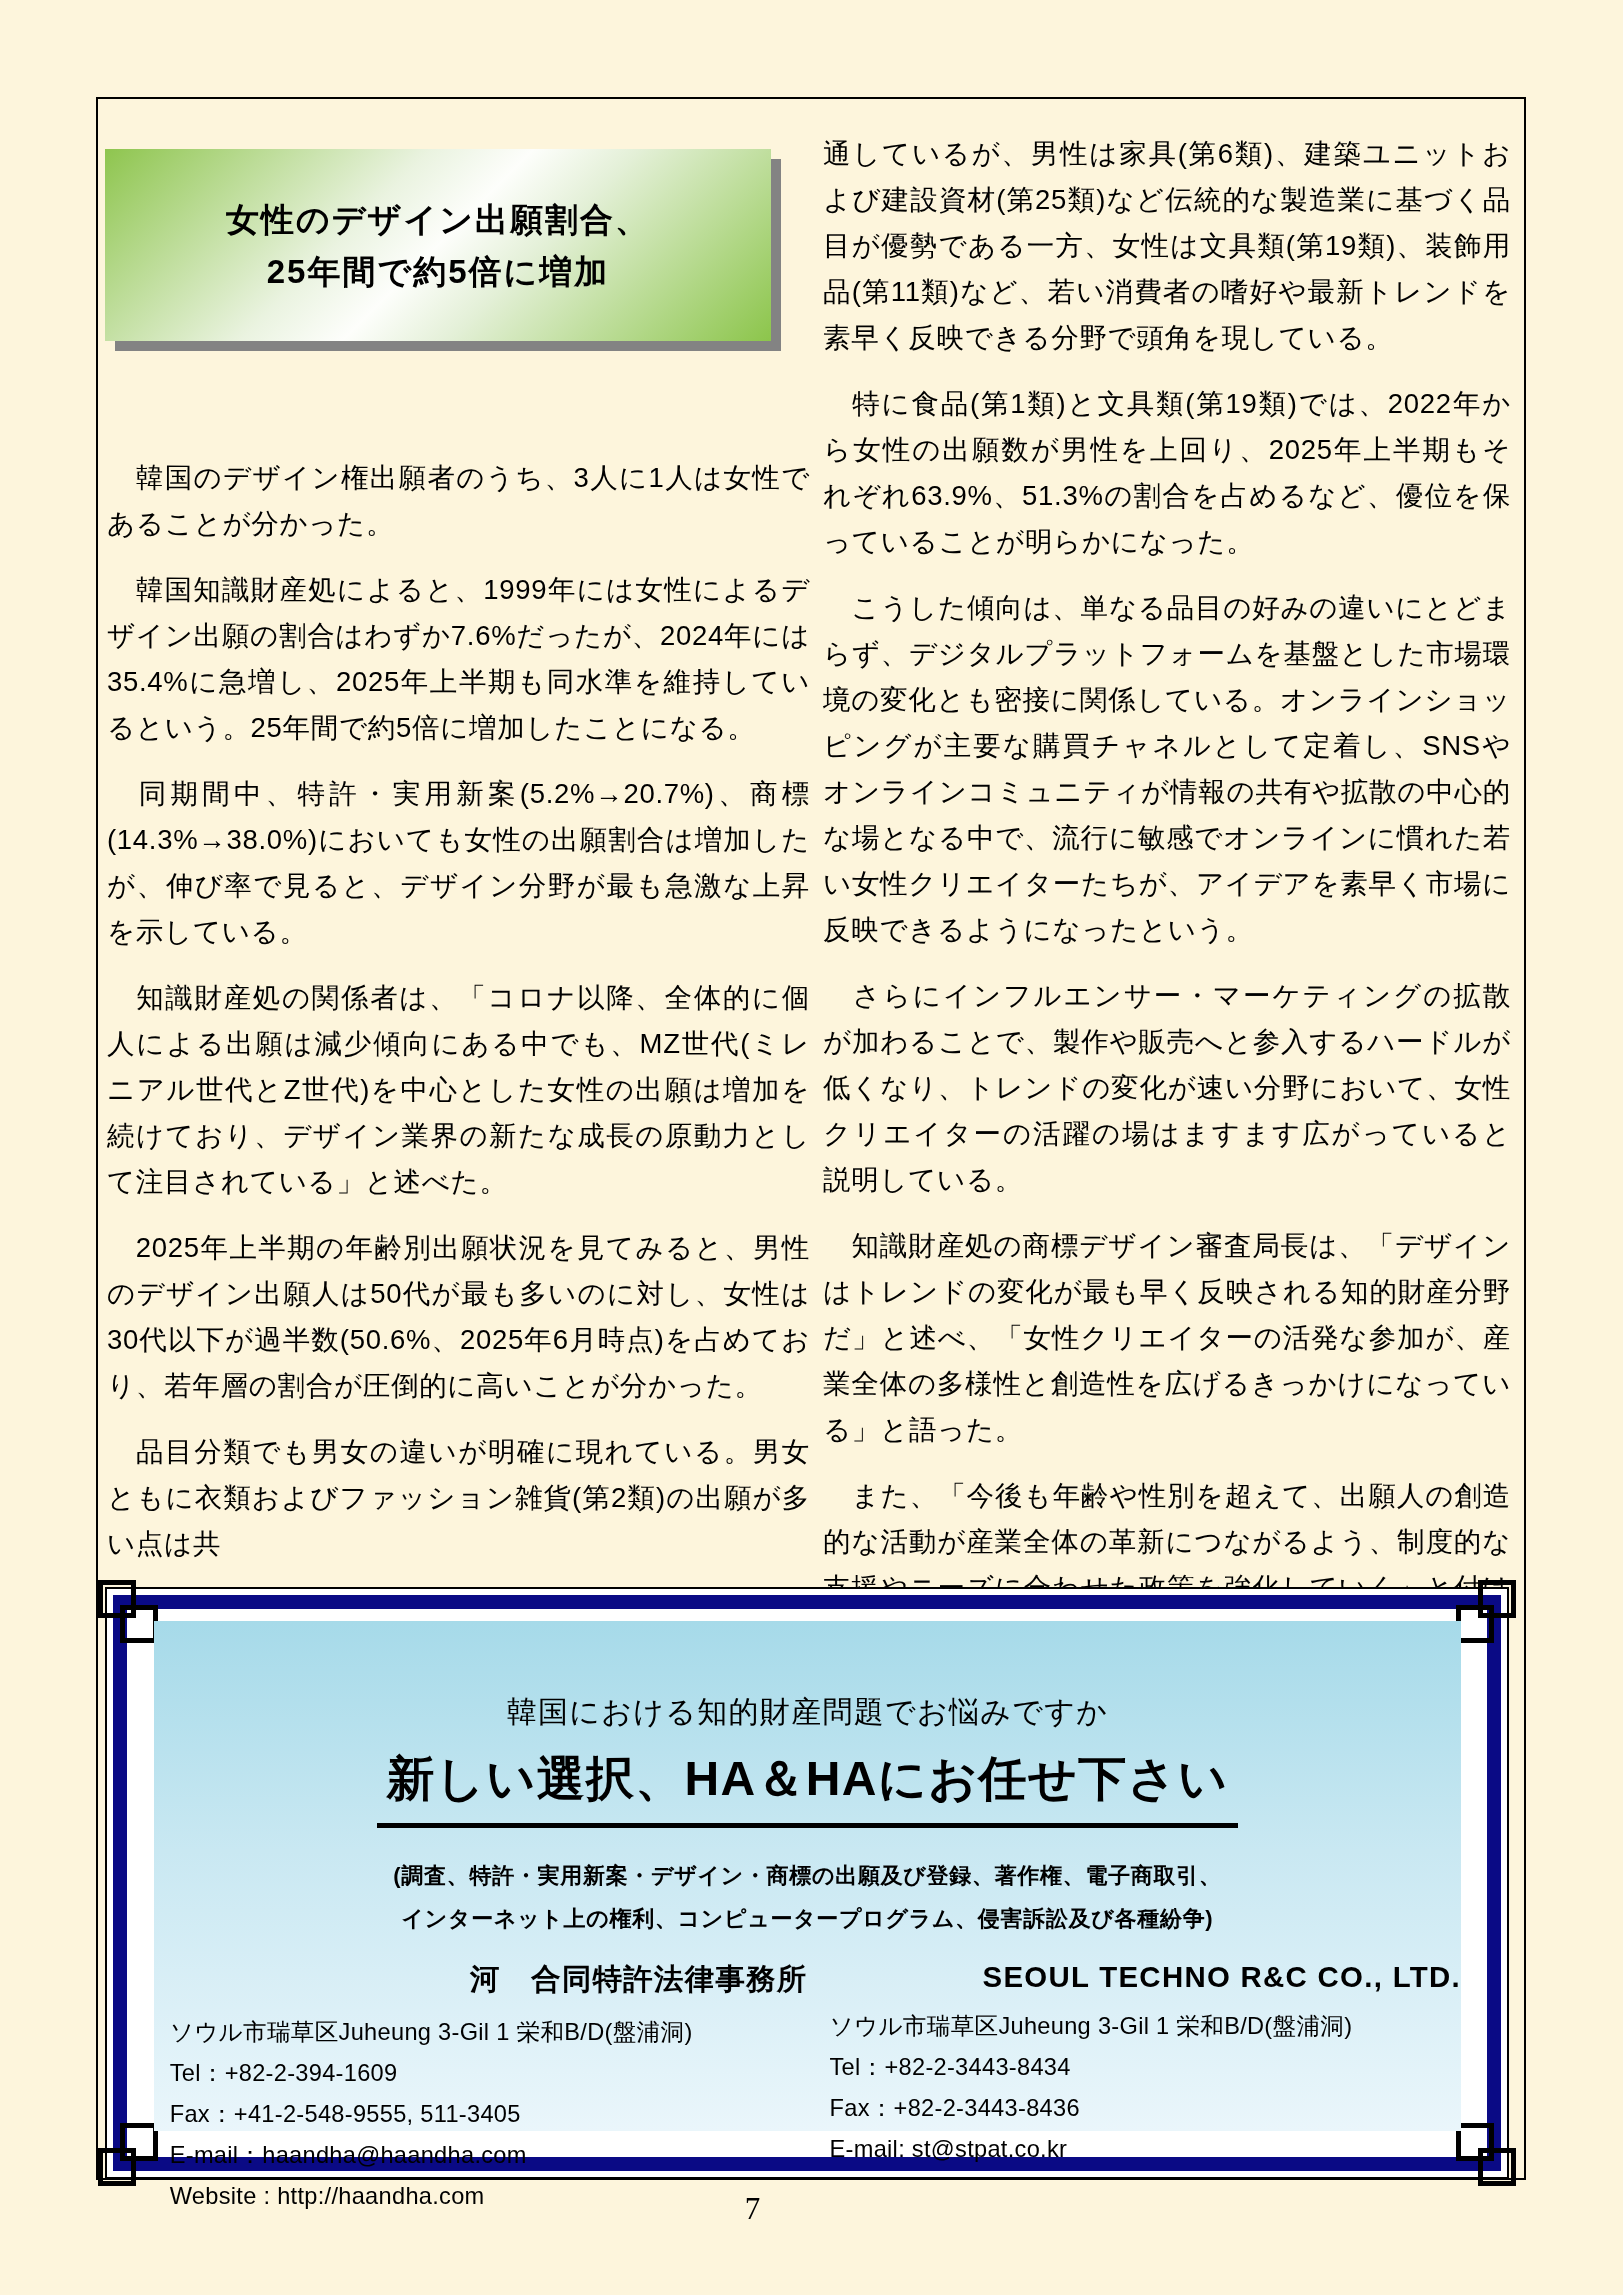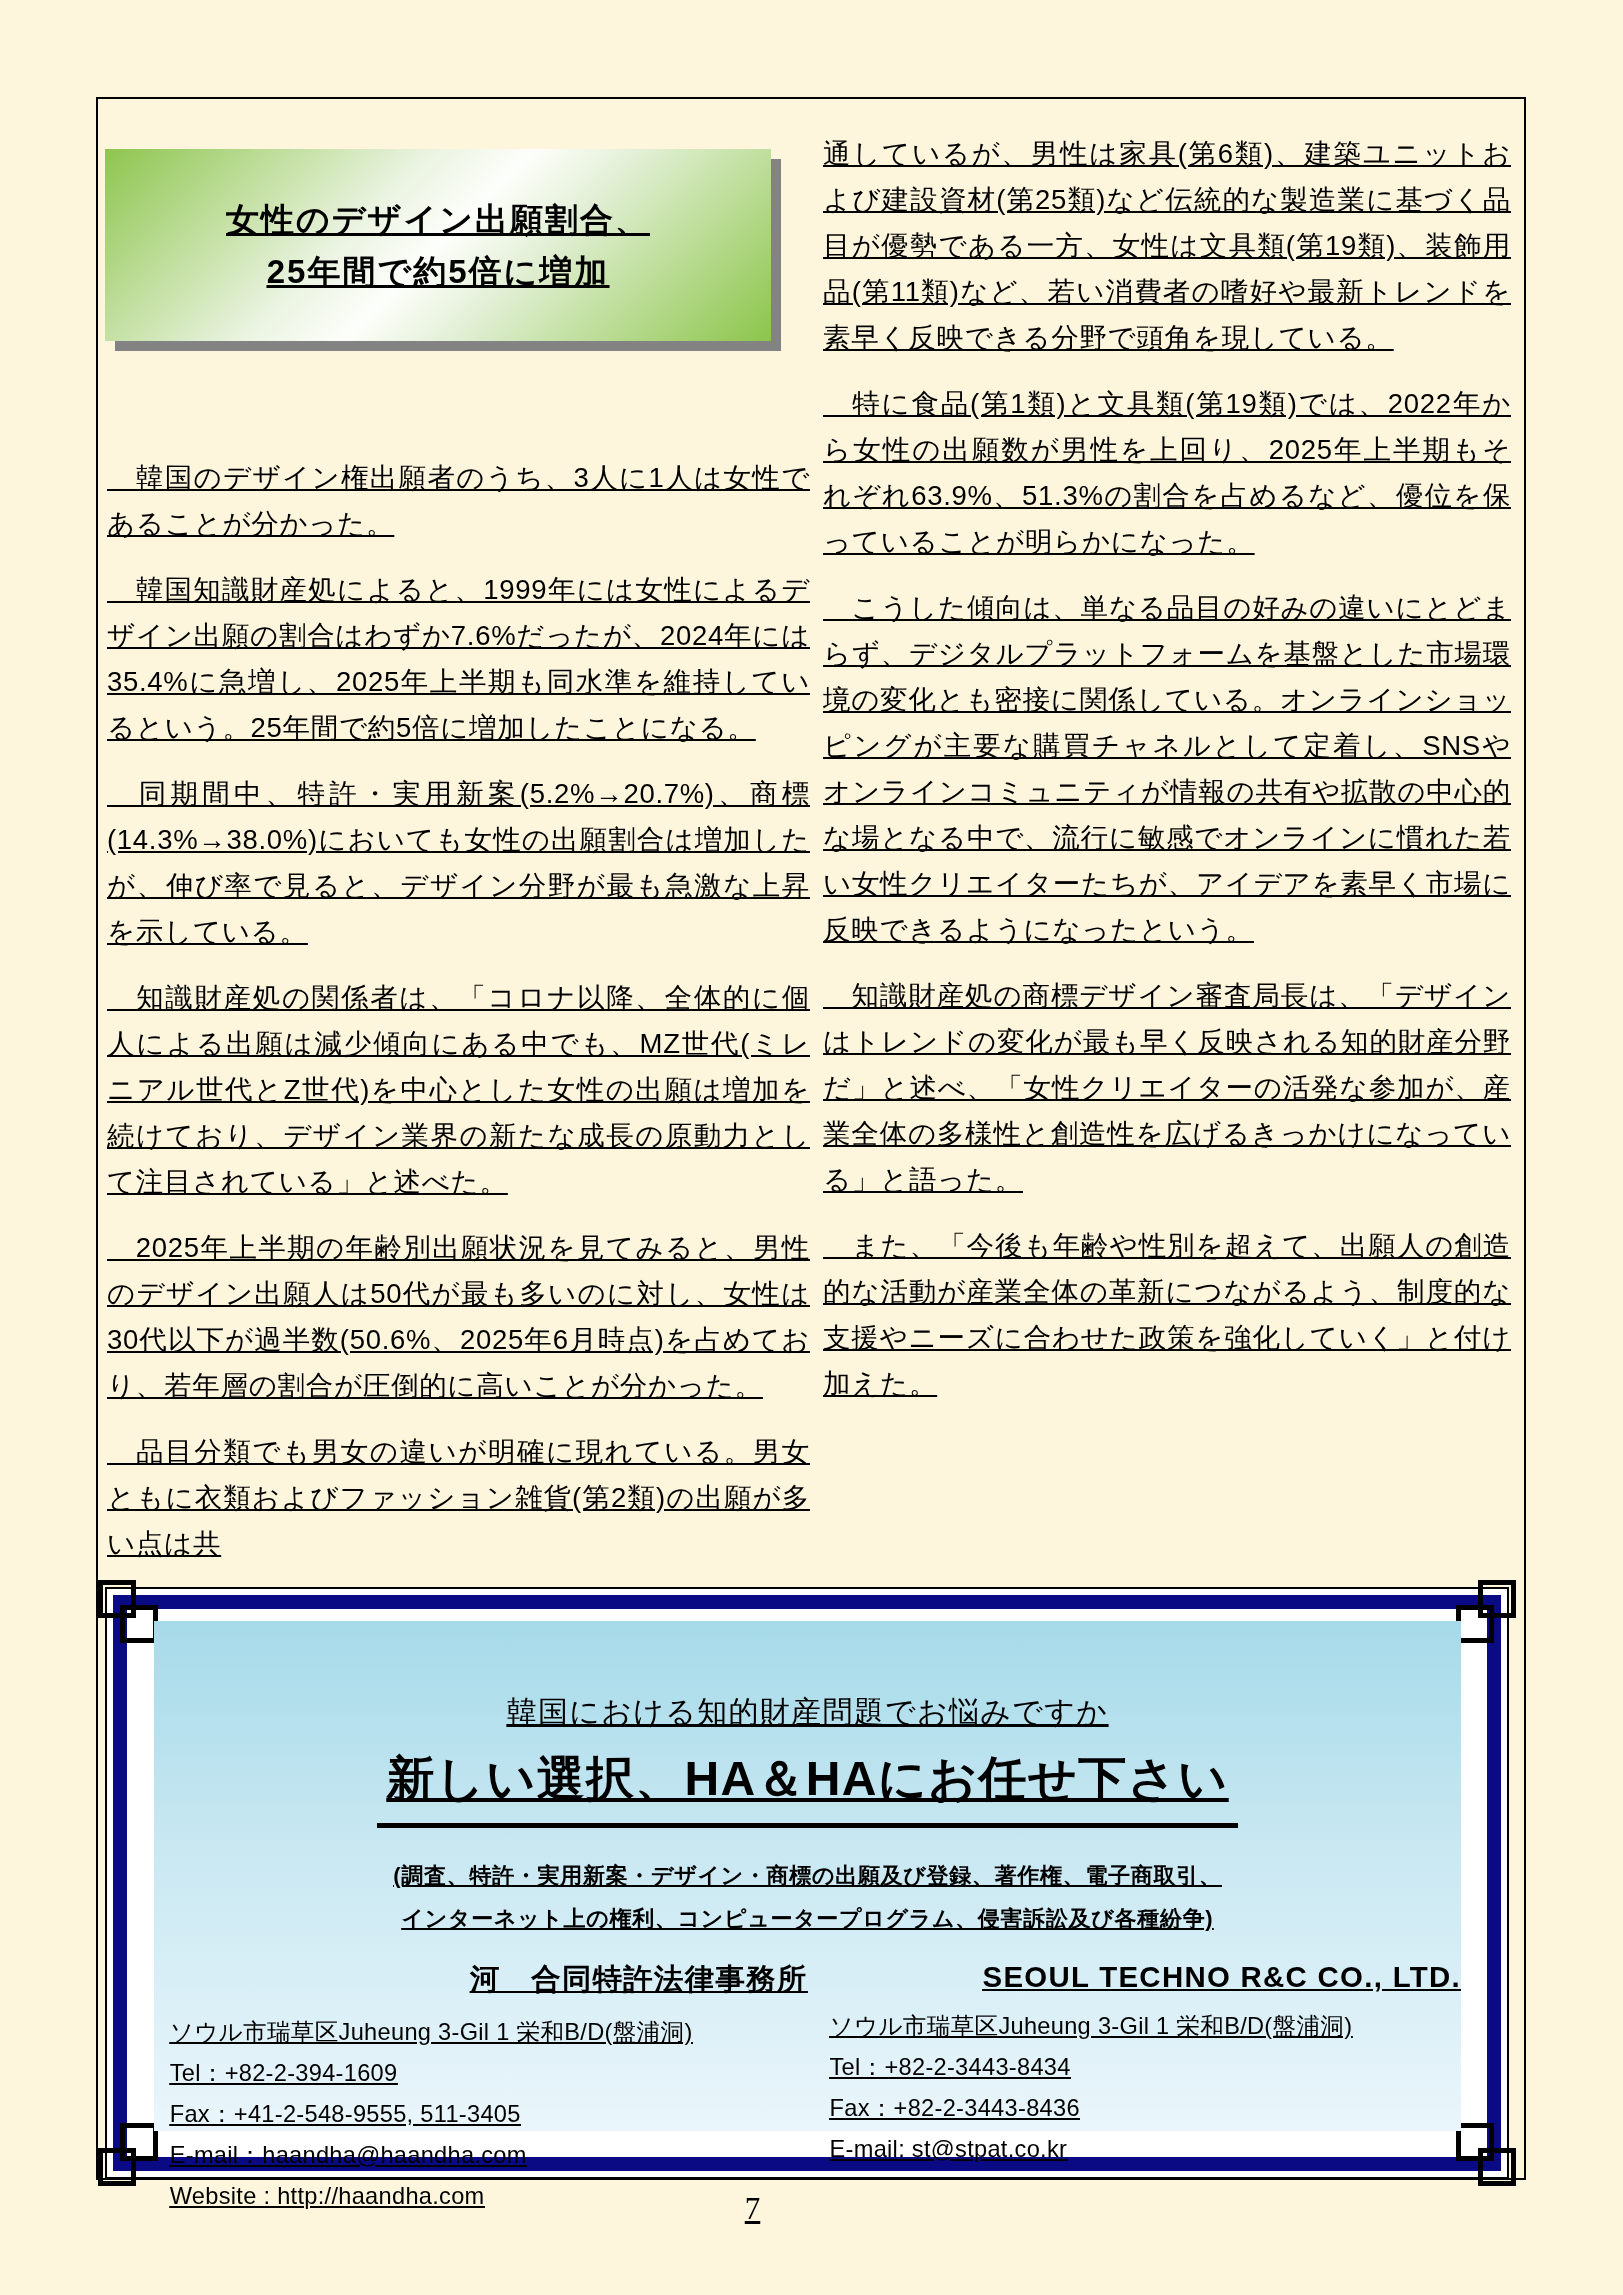--- a/index.html
+++ b/index.html
@@ -1,15 +1,15 @@
 <!DOCTYPE html>
 <html style="font-size:10.5px"><head>
 <meta charset="utf-8">
 <style>
-  * { margin:0; padding:0; box-sizing:border-box;text-decoration:underline; }
+  * { margin:0; padding:0; box-sizing:border-box; }
   html,body { width:1623px; height:2295px; }
   body {
     position:relative;
     background:#FDF5DC;
     font-family:"Liberation Sans","DejaVu Sans",sans-serif;
     color:#000;
     overflow:hidden;
   }
 
   
@@ -135,20 +135,21 @@
   <p>　同期間中、特許・実用新案(5.2%→20.7%)、商標(14.3%→38.0%)においても女性の出願割合は増加したが、伸び率で見ると、デザイン分野が最も急激な上昇を示している。</p>
   <p>　知識財産処の関係者は、「コロナ以降、全体的に個人による出願は減少傾向にある中でも、MZ世代(ミレニアル世代とZ世代)を中心とした女性の出願は増加を続けており、デザイン業界の新たな成長の原動力として注目されている」と述べた。</p>
   <p>　2025年上半期の年齢別出願状況を見てみると、男性のデザイン出願人は50代が最も多いのに対し、女性は30代以下が過半数(50.6%、2025年6月時点)を占めており、若年層の割合が圧倒的に高いことが分かった。</p>
   <p>　品目分類でも男女の違いが明確に現れている。男女ともに衣類およびファッション雑貨(第2類)の出願が多い点は共</p>
 </div>
 
 <div class="col col-right">
   <p>通しているが、男性は家具(第6類)、建築ユニットおよび建設資材(第25類)など伝統的な製造業に基づく品目が優勢である一方、女性は文具類(第19類)、装飾用品(第11類)など、若い消費者の嗜好や最新トレンドを素早く反映できる分野で頭角を現している。</p>
   <p>　特に食品(第1類)と文具類(第19類)では、2022年から女性の出願数が男性を上回り、2025年上半期もそれぞれ63.9%、51.3%の割合を占めるなど、優位を保っていることが明らかになった。</p>
   <p>　こうした傾向は、単なる品目の好みの違いにとどまらず、デジタルプラットフォームを基盤とした市場環境の変化とも密接に関係している。オンラインショッピングが主要な購買チャネルとして定着し、SNSやオンラインコミュニティが情報の共有や拡散の中心的な場となる中で、流行に敏感でオンラインに慣れた若い女性クリエイターたちが、アイデアを素早く市場に反映できるようになったという。</p>
+  <p>　さらにインフルエンサー・マーケティングの拡散が加わることで、製作や販売へと参入するハードルが低くなり、トレンドの変化が速い分野において、女性クリエイターの活躍の場はますます広がっていると説明している。</p>
   <p>　知識財産処の商標デザイン審査局長は、「デザインはトレンドの変化が最も早く反映される知的財産分野だ」と述べ、「女性クリエイターの活発な参加が、産業全体の多様性と創造性を広げるきっかけになっている」と語った。</p>
   <p>　また、「今後も年齢や性別を超えて、出願人の創造的な活動が産業全体の革新につながるよう、制度的な支援やニーズに合わせた政策を強化していく」と付け加えた。</p>
 </div>
 
 <div class="ad-outer">
   <div class="ad-navy"></div>
 
   <div class="corner-sq sq-tl1"></div>
   <div class="corner-sq sq-tl2"></div>
   <div class="corner-sq sq-tr1"></div>

